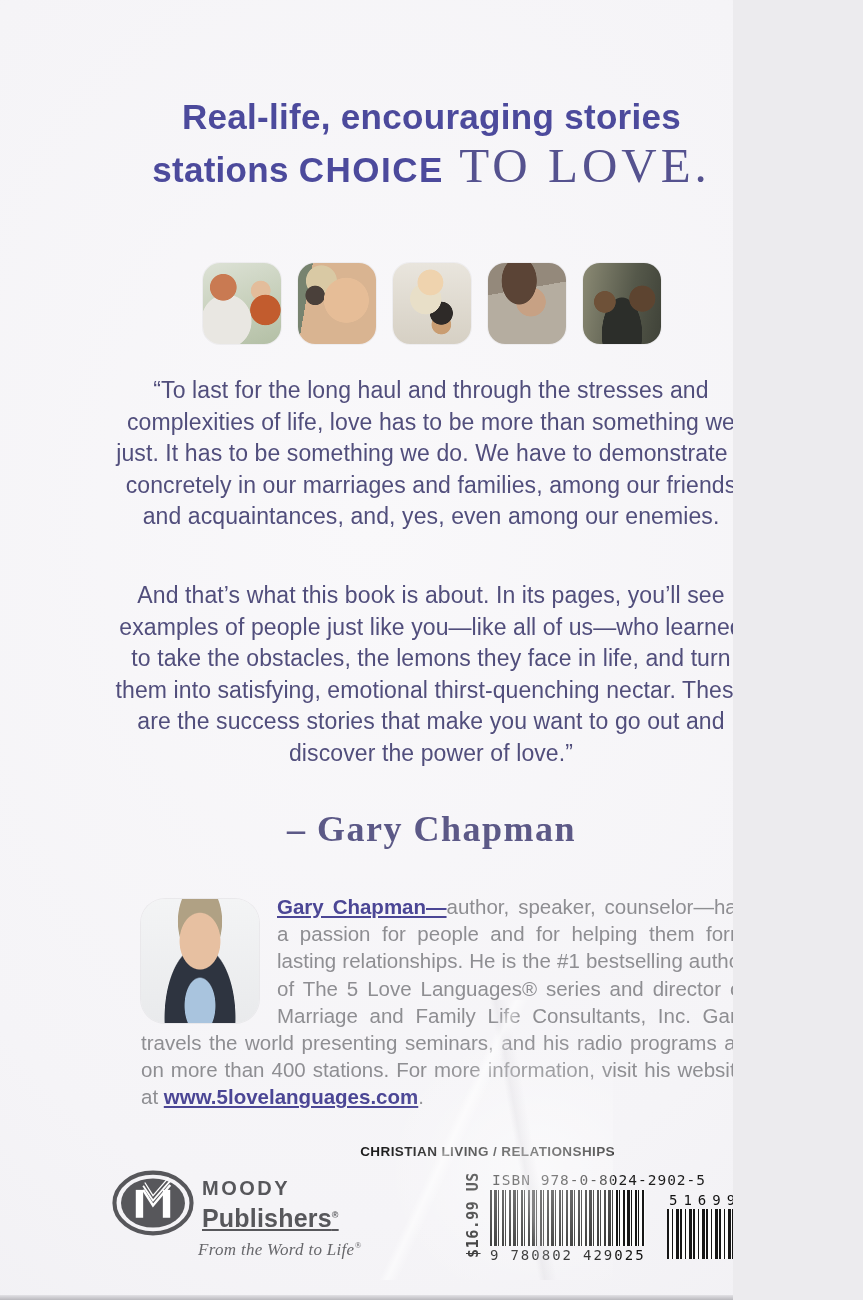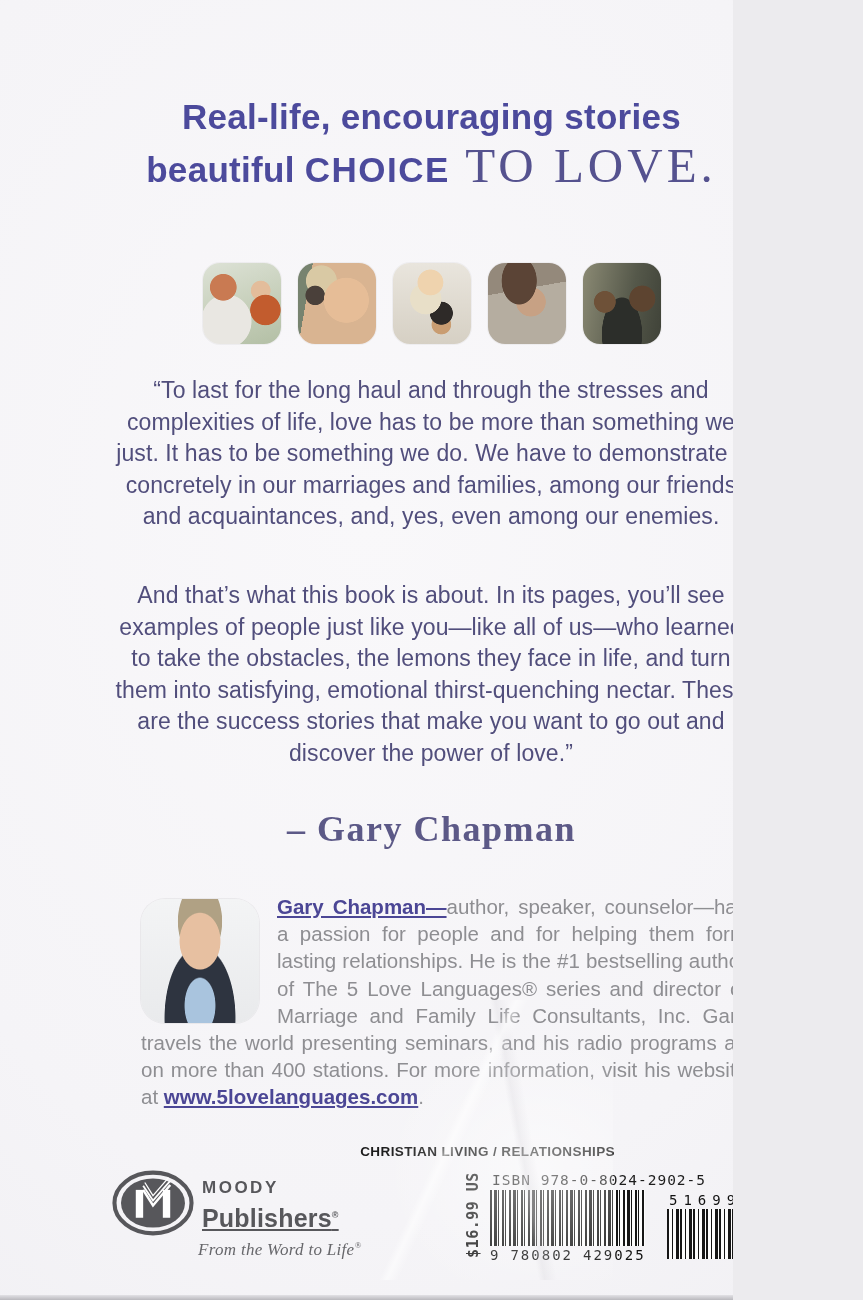--- a/index.html
+++ b/index.html
@@ -103,21 +103,21 @@
       radial-gradient(ellipse at 50% 86%, #a9c4de 0 18%, transparent 19%),
       radial-gradient(ellipse at 50% 96%, #2e3440 0 42%, transparent 43%),
       linear-gradient(180deg,#f3f4f5 0%,#e9eaec 100%);
   }
   .bio-name,.bio-link{color:#4b4695;font-weight:700;text-decoration:underline;}
 
   
   .publisher{position:absolute;left:110px;top:1164px;width:260px;}
   .logo-oval{position:absolute;left:2px;top:6px;}
   .pub-text{position:absolute;left:92px;top:14px;color:#57575b;}
-  .pub-name1{font-size:17px;font-weight:700;letter-spacing:2.5px;line-height:20px;}
+  .pub-name1{font-size:20px;font-weight:700;letter-spacing:2.5px;line-height:20px;}
   .pub-name2{font-size:25px;font-weight:700;letter-spacing:.2px;line-height:34px;text-decoration:underline;}
   .pub-reg{font-size:9px;vertical-align:super;}
   .pub-tagline{
     position:absolute;left:88px;top:76px;white-space:nowrap;
     font-family:"Liberation Serif", serif;font-style:italic;font-weight:400;
     font-size:17px;color:#67676b;letter-spacing:.3px;
   }
 
   
   .category{
@@ -159,21 +159,21 @@
       #161616 9px 12px,#fdfdfd 12px 13px);
   }
 </style>
 </head>
 <body>
 
 <div class="page">
 
   <div class="headline">
     <div>Real-life, encouraging stories</div>
-    <div><span>beautiful </span><span class="hl-choice">CHOICE</span><span class="hl-serif"> TO LOVE.</span></div>
+    <div><span>stations </span><span class="hl-choice">CHOICE</span><span class="hl-serif"> TO LOVE.</span></div>
   </div>
 
   <div class="photo-row">
     <div class="photo ph1"></div>
     <div class="photo ph2"></div>
     <div class="photo ph3"></div>
     <div class="photo ph4"></div>
     <div class="photo ph5"></div>
   </div>
 

